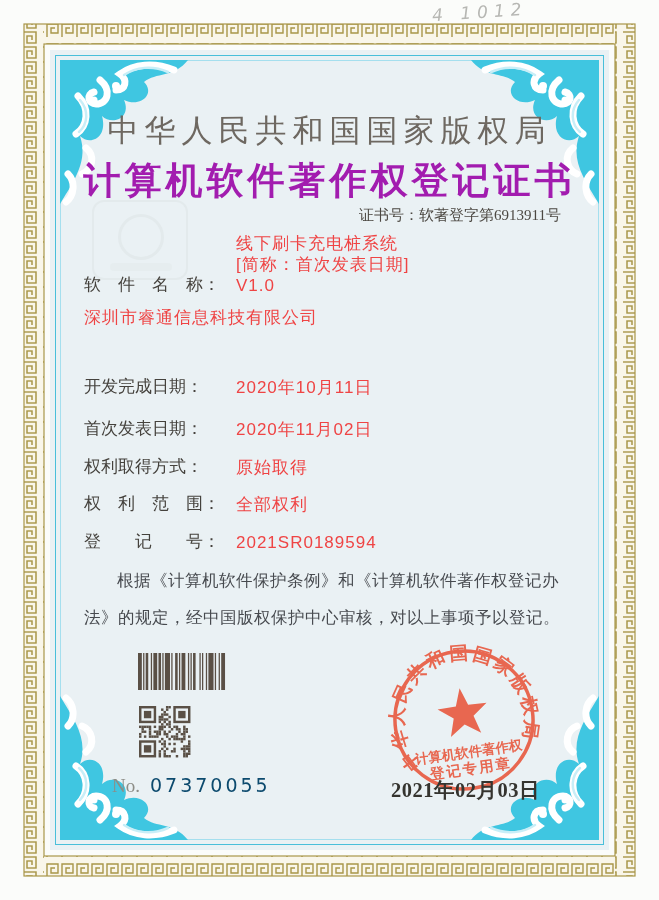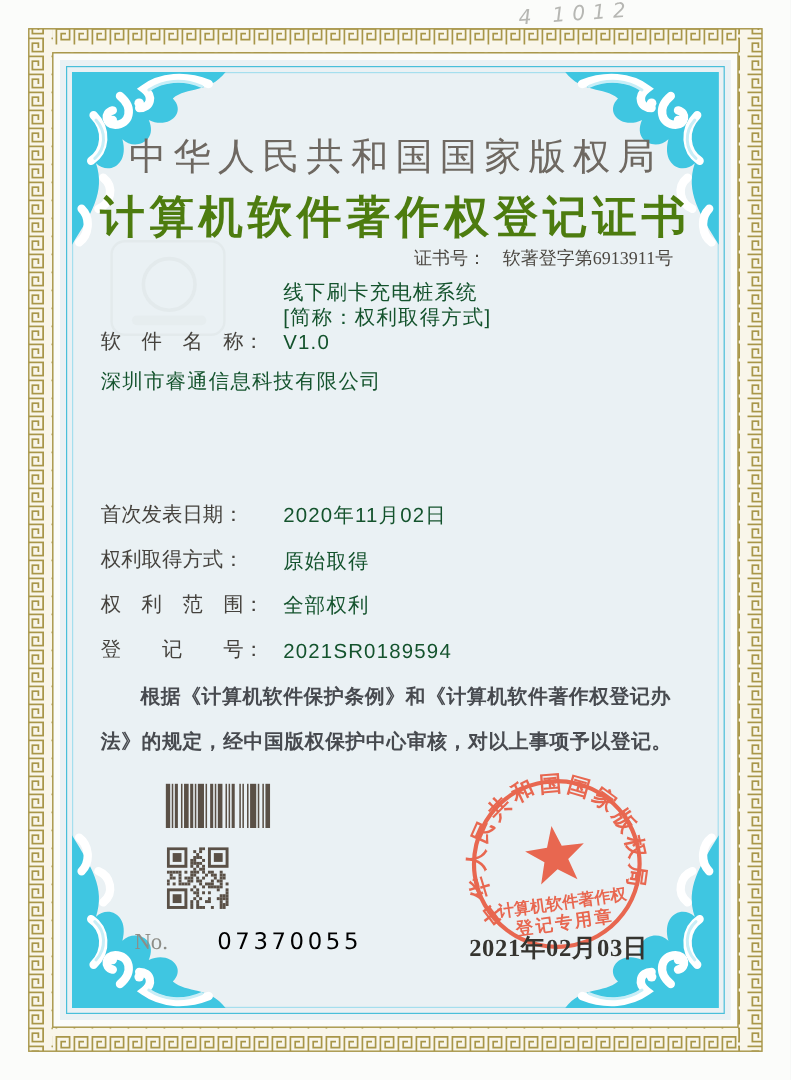--- a/index.html
+++ b/index.html
@@ -23,50 +23,50 @@
   .orn.br { right:56px; bottom:56px; transform:scale(-1,-1); }
 
   
   .handnote { position:absolute; left:432px; top:2px; color:#a6a6a2; font-family:"DejaVu Sans",sans-serif;
               font-style:italic; font-size:17px; letter-spacing:6px; transform:rotate(-4deg); opacity:.8; }
 
   
   .authority { position:absolute; left:0; right:0; top:110px; text-align:center; font-size:31px;
                letter-spacing:6px; color:#6e6861; font-weight:500; }
   .cert-title { position:absolute; left:0; right:0; top:156px; text-align:center; font-size:37px;
-                letter-spacing:4px; color:#4d7c0f; font-weight:bold; }
+                letter-spacing:4px; color:#a21caf; font-weight:bold; }
   .certno { position:absolute; right:98px; top:206px; font-size:15px; color:#4c4842; }
-  .certno .lab { margin-right:14px; }
+  .certno .lab { }
 
   
   .watermark { position:absolute; left:92px; top:200px; width:96px; height:80px;
                border:2px solid #e3eaec; border-radius:12px; }
   .watermark .wm-circle { position:absolute; left:24px; top:12px; width:46px; height:46px;
                border:3px solid #e3eaec; border-radius:50%; }
   .watermark .wm-bar { position:absolute; left:16px; bottom:7px; width:62px; height:8px;
                border-radius:4px; background:#e6edef; }
 
   
   .row { position:absolute; left:84px; display:flex; align-items:flex-end;
          font-family:"Liberation Sans","DejaVu Sans",sans-serif; }
   .lbl { width:152px; flex:none; font-size:17px; color:#45423d; font-weight:500; }
-  .val { font-size:17px; color:#14532d; line-height:21px; letter-spacing:1px; }
+  .val { font-size:17px; color:#ef4444; line-height:21px; letter-spacing:1px; }
 
   
   .statement { position:absolute; left:84px; top:562px; width:502px; font-size:16.5px;
-               line-height:2.25; color:#474a4f; text-indent:2em; letter-spacing:.5px;font-weight:bold; }
+               line-height:2.25; color:#474a4f; text-indent:2em; letter-spacing:.5px; }
 
   
   #barcode-svg { position:absolute; left:138px; top:653px; }
   #qr-svg { position:absolute; left:139px; top:706px; }
 
   
   .serial { position:absolute; left:112px; top:774px; font-size:19px; }
   .serial .pre { color:#8d8d87; margin-right:10px; }
-  .serial .num { color:#000000; letter-spacing:3px; font-family:"DejaVu Sans",sans-serif;margin-left:31px; }
+  .serial .num { color:#0c4a6e; letter-spacing:3px; font-family:"DejaVu Sans",sans-serif; }
 
   
   #seal-svg { position:absolute; left:382px; top:640px; opacity:.9; }
   .seal-date { position:absolute; left:391px; top:776px; font-size:20.5px; font-weight:600;
                color:#35342f; letter-spacing:.5px; z-index:5; }
 </style>
 </head>
 <body>
 
 <div id="cert">
@@ -135,29 +135,33 @@
 
   <div class="watermark">
     <div class="wm-circle"></div>
     <div class="wm-bar"></div>
   </div>
 
   <div class="row" style="top:233px">
     <span class="lbl">软　件　名　称：</span>
     <span class="val">
       <div>线下刷卡充电桩系统</div>
-      <div>[简称：权利取得方式]</div>
+      <div>[简称：首次发表日期]</div>
       <div>V1.0</div>
     </span>
   </div>
 
   <div class="row" style="top:307px">
     <span class="val">深圳市睿通信息科技有限公司</span>
   </div>
 
+  <div class="row" style="top:375px">
+    <span class="lbl">开发完成日期：</span>
+    <span class="val">2020年10月11日</span>
+  </div>
 
   <div class="row" style="top:417px">
     <span class="lbl">首次发表日期：</span>
     <span class="val">2020年11月02日</span>
   </div>
 
   <div class="row" style="top:455px">
     <span class="lbl">权利取得方式：</span>
     <span class="val">原始取得</span>
   </div>

